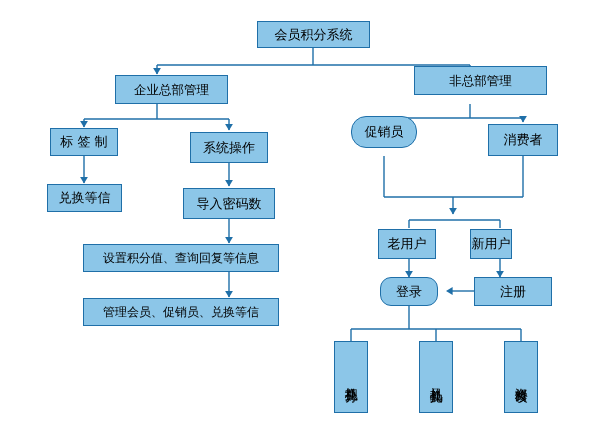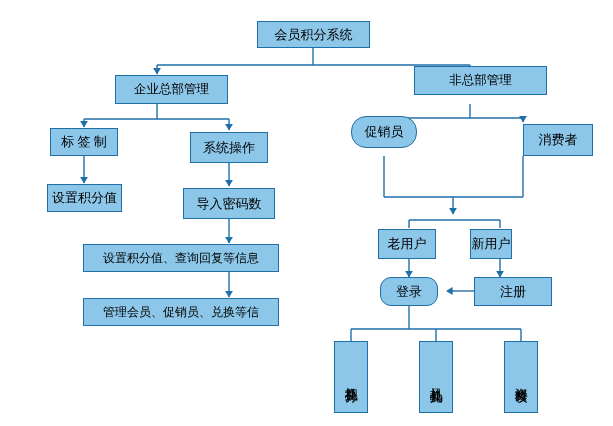--- a/index.html
+++ b/index.html
@@ -35,21 +35,20 @@
     display: flex;
     align-items: center;
     justify-content: center;
     text-align: center;
     line-height: 1.05;
     z-index: 2;
   }
   .node .label {
     display: block;
     white-space: nowrap;
-    font-family: Liberation Serif, serif;
   }
   .node.vertical {
     writing-mode: vertical-rl;
     text-orientation: upright;
     letter-spacing: 1px;
     padding-top: 3px;
   }
   .node.vertical .label {
     white-space: nowrap;
     writing-mode: vertical-rl;
@@ -136,40 +135,40 @@
 
   <div class="node f13" style="left:50px; top:128px; width:68px; height:28px;">
     <span class="label">标 签 制</span>
   </div>
 
   <div class="node f13" style="left:190px; top:132px; width:78px; height:31px;">
     <span class="label">系统操作</span>
   </div>
 
   <div class="node f13" style="left:47px; top:184px; width:75px; height:28px;">
-    <span class="label">设置积分值</span>
+    <span class="label">兑换等信</span>
   </div>
 
   <div class="node f13" style="left:183px; top:188px; width:92px; height:31px;">
     <span class="label">导入密码数</span>
   </div>
 
   <div class="node f12" style="left:83px; top:244px; width:196px; height:28px;">
     <span class="label">设置积分值、查询回复等信息</span>
   </div>
 
   <div class="node f12" style="left:83px; top:298px; width:196px; height:28px;">
     <span class="label">管理会员、促销员、兑换等信</span>
   </div>
 
   <div class="node f13" style="left:351px; top:116px; width:66px; height:32px;border-radius:15px;">
     <span class="label">促销员</span>
   </div>
 
-  <div class="node f13" style="left:488px; top:124px; width:70px; height:32px;margin-left:35px;">
+  <div class="node f13" style="left:488px; top:124px; width:70px; height:32px;">
     <span class="label">消费者</span>
   </div>
 
   <div class="node f13" style="left:378px; top:229px; width:58px; height:30px;">
     <span class="label">老用户</span>
   </div>
 
   <div class="node f13" style="left:470px; top:229px; width:42px; height:30px;">
     <span class="label">新用户</span>
   </div>

